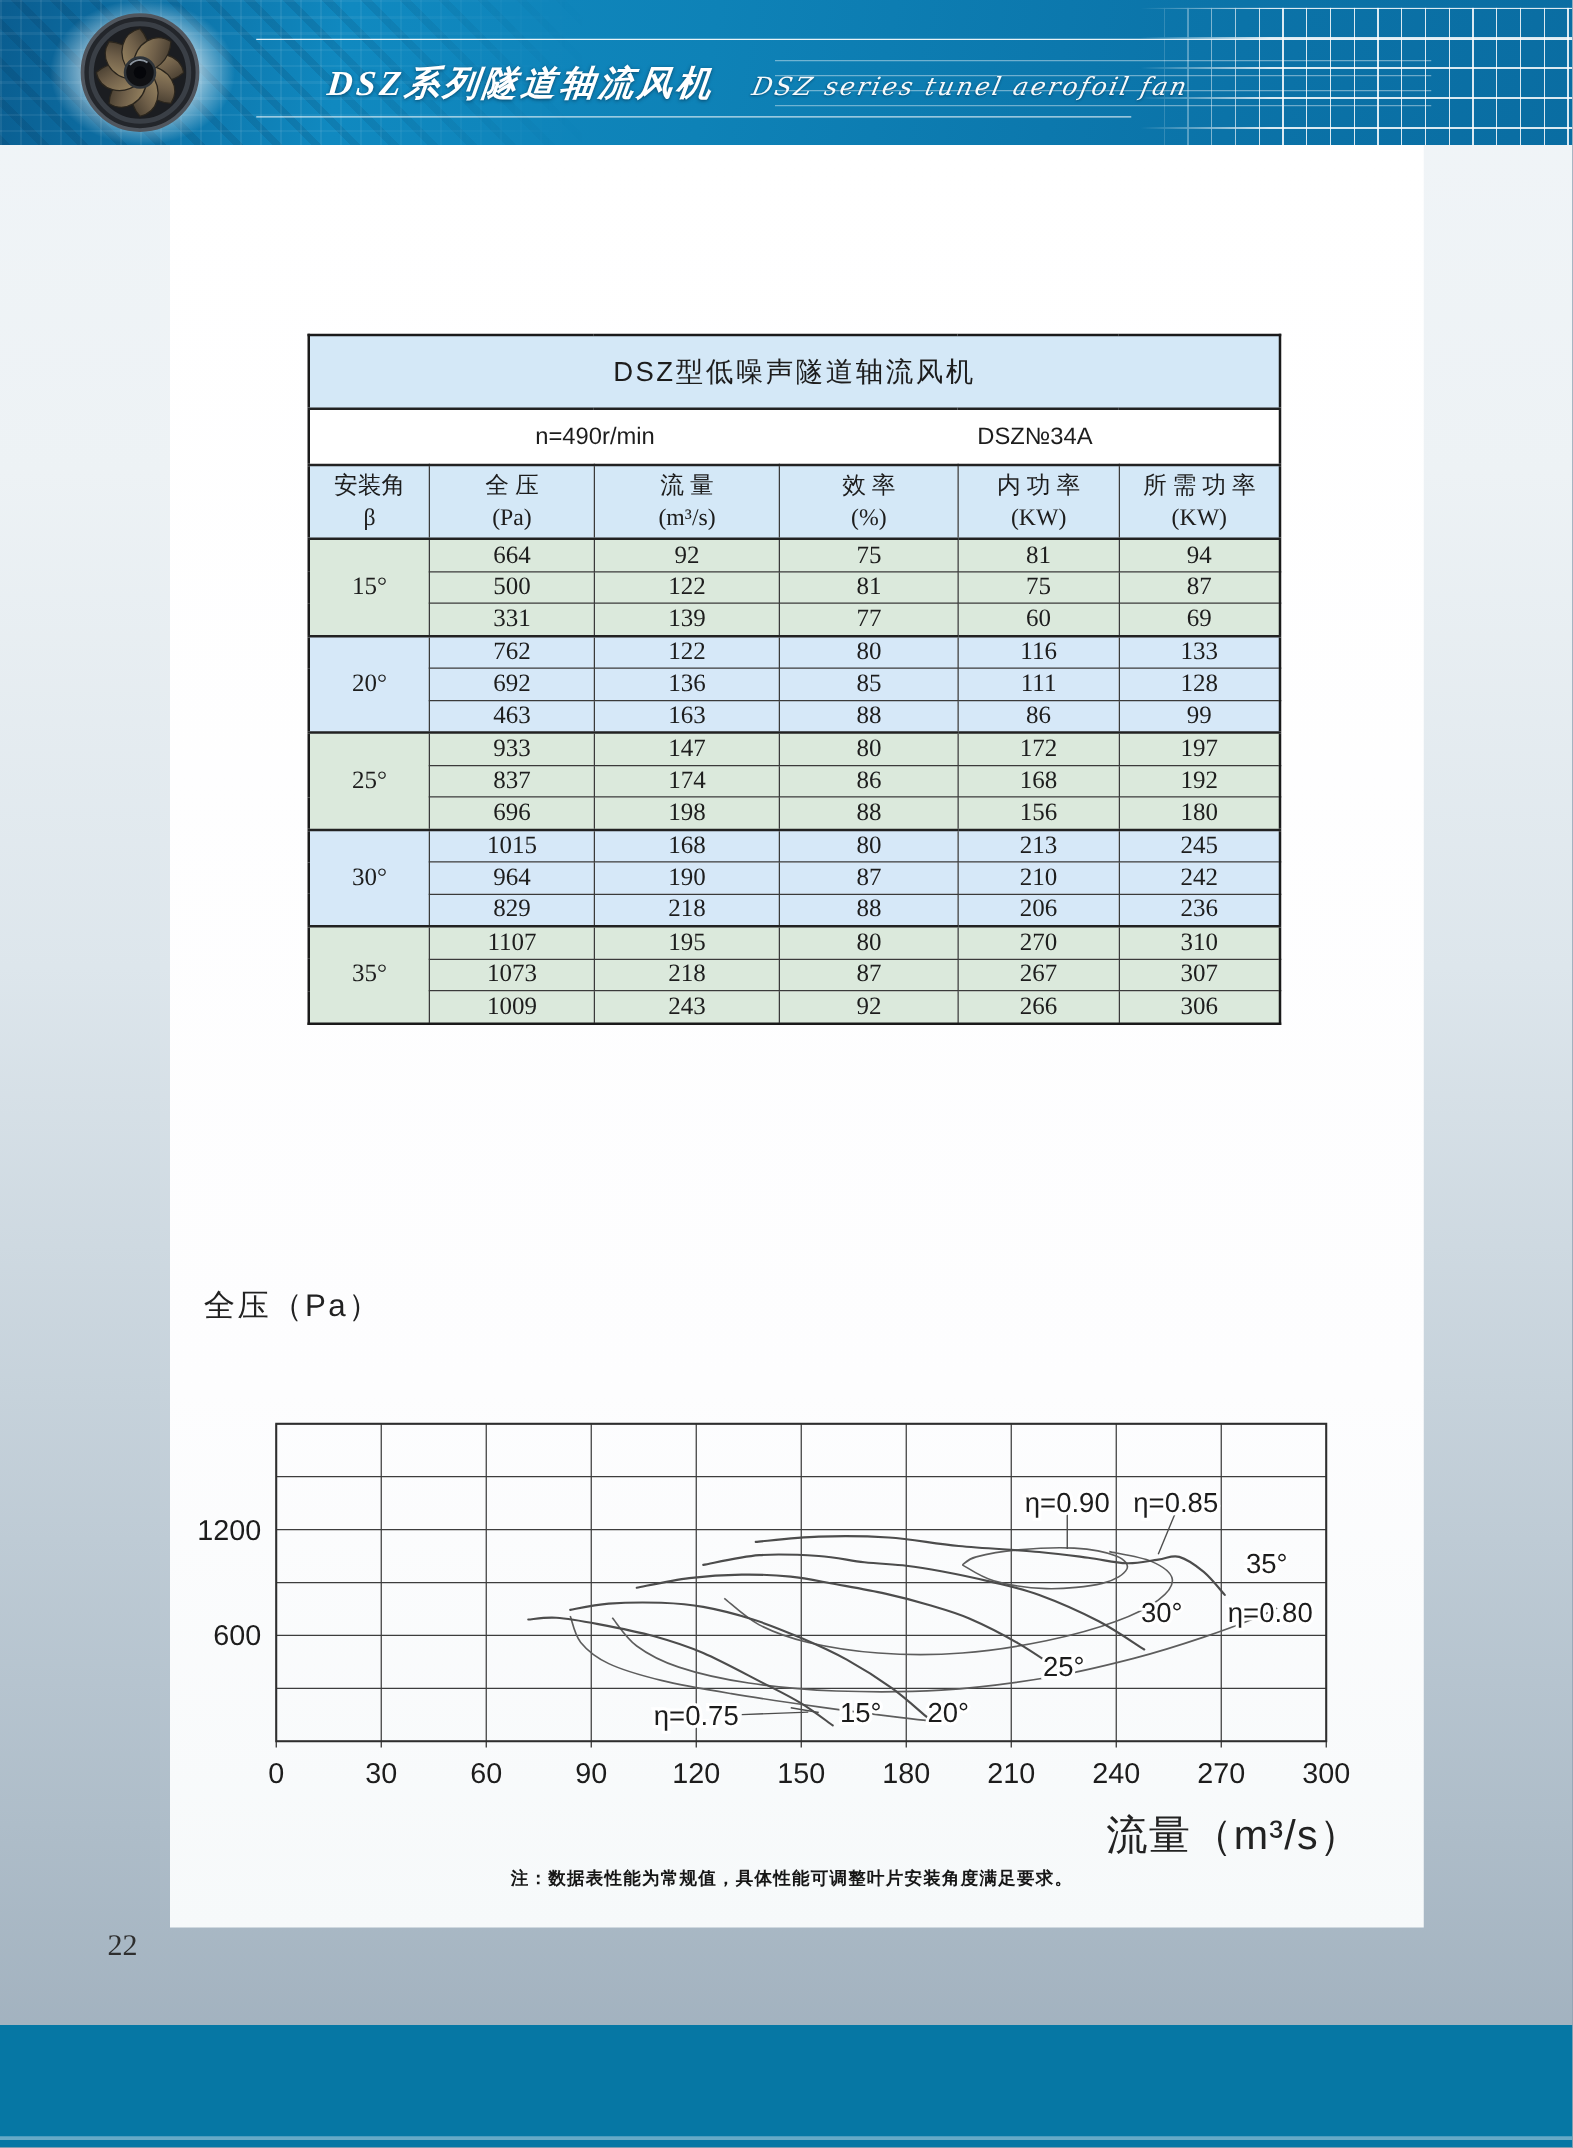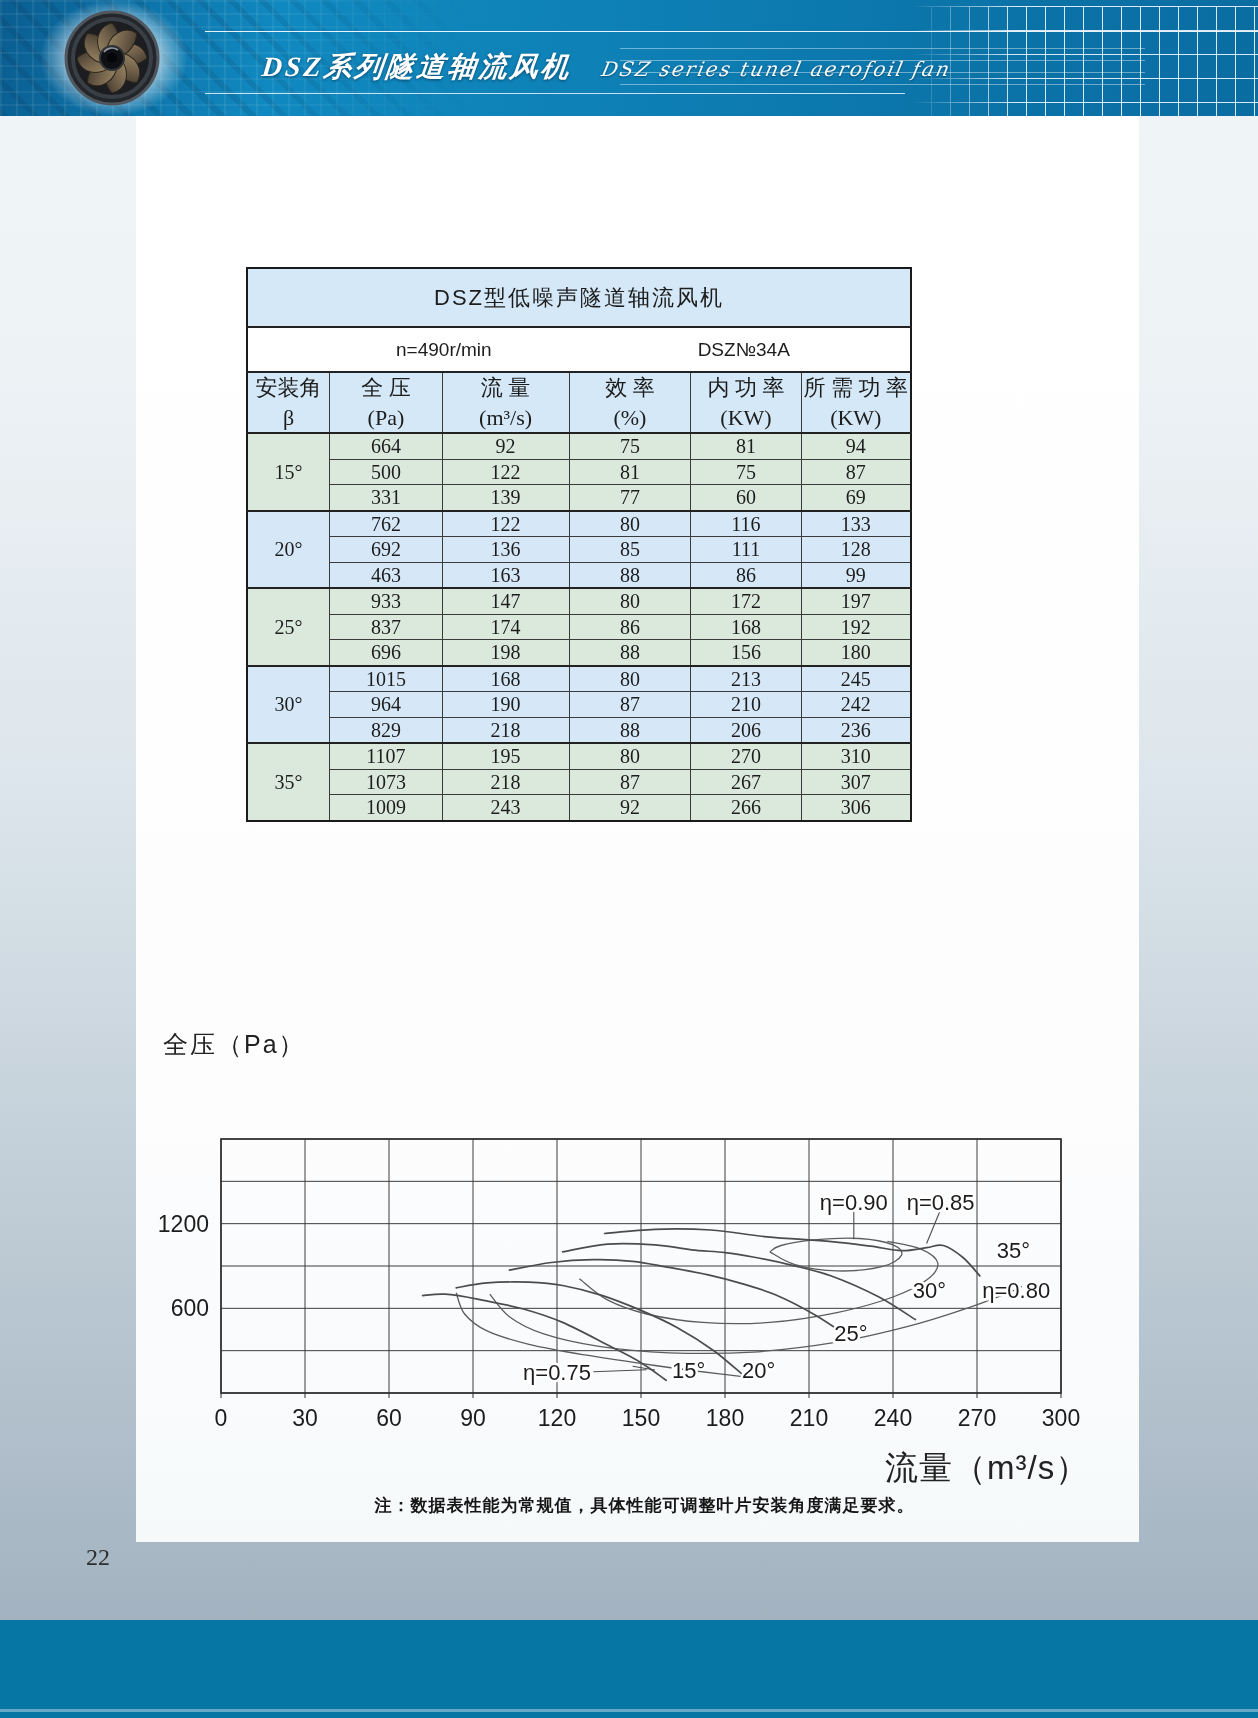--- a/index.html
+++ b/index.html
@@ -33,44 +33,44 @@
              text-shadow:0 1px 3px rgba(0,20,40,.55);transform:skewX(-6deg);}
   .brand .en{font-family:"DejaVu Serif",serif;font-style:italic;font-size:20px;letter-spacing:2px;opacity:.96;
              transform:skewX(-12deg);text-shadow:0 1px 2px rgba(0,20,40,.5);}
 
   
   .panel{position:absolute;left:136px;top:116px;width:1003px;height:1426px;
          background:linear-gradient(180deg,#ffffff 0%,#fdfdfe 70%,#f6f9fa 100%);}
 
   
   .tblwrap{position:absolute;left:246px;top:267px;width:779px;}
-  table.perf{border-collapse:collapse;table-layout:fixed;width:666px;
+  table.perf{border-collapse:collapse;table-layout:fixed;width:779px;
              font-family:"Liberation Serif",serif;color:#1d1d1d;}
   table.perf td{border:1px solid #3a3a3a;text-align:center;vertical-align:middle;padding:0;}
   tr.titlerow td{height:57px;background:#d4e8f7;font-size:22px;letter-spacing:2px;border-bottom:2px solid #222;
                  font-family:"Liberation Sans",sans-serif;}
   tr.nrow td{height:43px;background:#fff;font-size:19px;border-bottom:2px solid #222;
              font-family:"Liberation Sans",sans-serif;padding-left:10px;}
   .nrow-inner{position:relative;width:100%;height:100%;}
   .nrow-inner .speed{position:absolute;left:12%;top:50%;transform:translateY(-50%);width:33%;text-align:center;}
   .nrow-inner .model{position:absolute;left:58%;top:50%;transform:translateY(-50%);width:33%;text-align:center;}
-  tr.headrow td{height:57px;background:#d4e8f7;font-size:22px;border-bottom:2px solid #222;line-height:1.35;}
+  tr.headrow td{height:57px;background:#d4e8f7;font-size:19px;border-bottom:2px solid #222;line-height:1.35;}
   tr.datarow td{height:24.5px;font-size:20px;}
   td.tint-green{background:#dbe9dc;}
   td.tint-blue{background:#d6e8f8;margin-top:30px;}
   tr.grp-start td{border-top:2px solid #222;}
   table.perf{border:2px solid #1a1a1a;}
   td.anglecell{font-size:20px;}
 
   
   .ylab{position:absolute;left:163px;top:1028px;font-size:25px;color:#222;letter-spacing:2px;}
   .xlab{position:absolute;left:885px;top:1446px;width:240px;font-size:33px;color:#222;letter-spacing:1px;}
   .chartsvg{position:absolute;left:140px;top:1030px;}
-  .note{position:absolute;left:143px;top:1494px;width:1003px;text-align:center;
-        font-size:17px;font-weight:bold;color:#161616;letter-spacing:1px;}
+  .note{position:absolute;left:132px;top:1494px;width:1003px;text-align:center;
+        font-size:14px;font-weight:bold;color:#161616;letter-spacing:1px;}
   .pagenum{position:absolute;left:86px;top:1544px;font-family:"Liberation Serif",serif;font-size:24px;color:#2e2e2e;text-align:right;}
 
   
   .footer{position:absolute;left:0;top:1620px;width:1258px;height:98px;background:#0677a4;}
   .footer .lightline{position:absolute;left:0;bottom:6px;width:100%;height:3px;background:#66a9c6;}
 </style>
 </head>
 <body>
 
 <div class="page">

